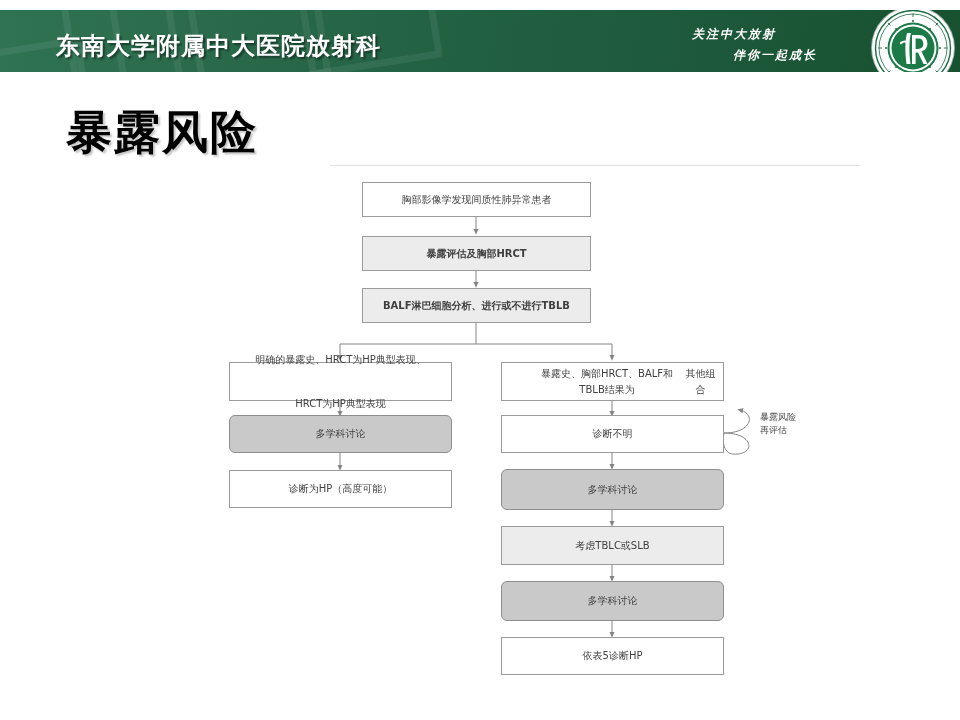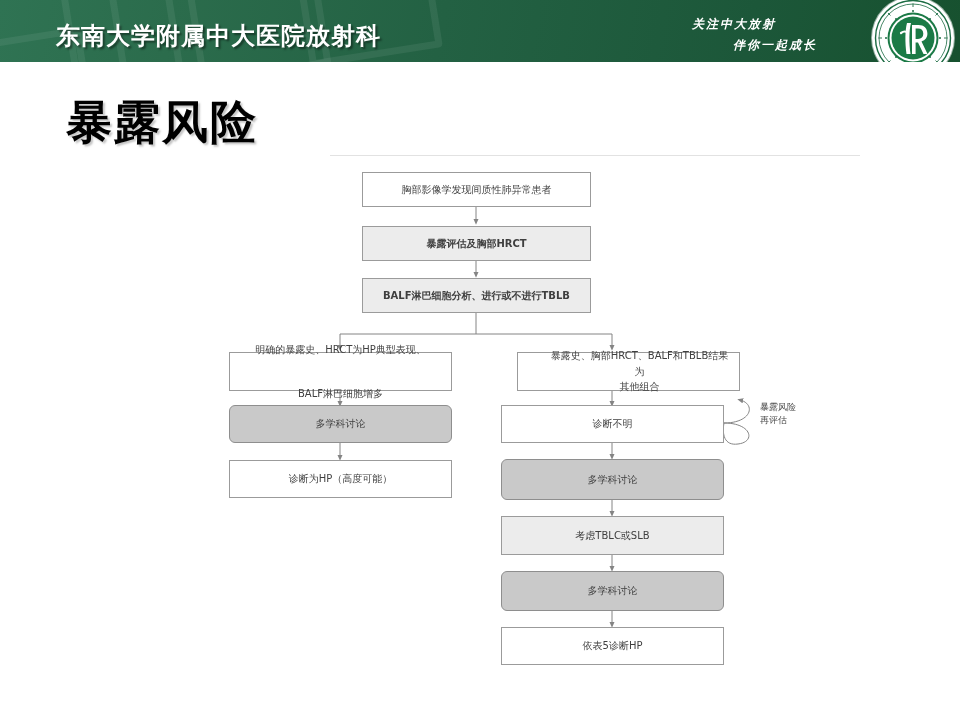--- a/index.html
+++ b/index.html
@@ -1,21 +1,21 @@
 <!DOCTYPE html>
 <html><head>
 <meta charset="utf-8">
 <style>
   html,body{margin:0;padding:0;}
   body{
     width:960px;height:720px;overflow:hidden;background:#ffffff;
     font-family:"Liberation Sans","DejaVu Sans",sans-serif;
     -webkit-font-smoothing:antialiased;
   }
-  .slide{position:relative;width:960px;height:564px;background:#fff;}
+  .slide{position:relative;width:960px;height:564px;background:#fff;margin-top:10px;}
 
   
   .header{
     position:absolute;left:0;top:0;width:960px;height:62px;
     background:linear-gradient(100deg,#2f7353 0%,#2b6c4c 18%,#236143 46%,#1c5739 78%,#17512f 100%);
     overflow:hidden;
   }
   .header .wm{position:absolute;border:7px solid rgba(255,255,255,.07);border-radius:4px;}
   .wm1{left:-42px;top:-26px;width:150px;height:120px;transform:rotate(-9deg);}
   .wm2{left:66px;top:-46px;width:118px;height:128px;transform:rotate(-9deg);}
@@ -178,28 +178,28 @@
     </svg>
 
     <div class="node" style="left:362px;top:172px;width:229px;height:35px;">胸部影像学发现间质性肺异常患者</div>
 
     <div class="node shade bold" style="left:362px;top:226px;width:229px;height:35px;">暴露评估及胸部HRCT</div>
 
     <div class="node shade bold" style="left:362px;top:278px;width:229px;height:35px;">BALF淋巴细胞分析、进行或不进行TBLB</div>
 
     <div class="node" style="left:229px;top:352px;width:223px;height:39px;flex-direction:column;gap:28px;">
       <span>明确的暴露史、HRCT为HP典型表现、</span>
-      <span>BALF淋巴细胞增多</span>
+      <span>HRCT为HP典型表现</span>
     </div>
 
     <div class="node gray" style="left:229px;top:405px;width:223px;height:38px;">多学科讨论</div>
 
     <div class="node" style="left:229px;top:460px;width:223px;height:38px;">诊断为HP（高度可能）</div>
 
-    <div class="node" style="left:517px;top:352px;width:223px;height:39px;flex-direction:column;padding-left:28px;">
+    <div class="node" style="left:501px;top:352px;width:223px;height:39px;flex-direction:row;padding-left:28px;">
       <span>暴露史、胸部HRCT、BALF和TBLB结果为</span>
       <span>其他组合</span>
     </div>
 
     <div class="node" style="left:501px;top:405px;width:223px;height:38px;">诊断不明</div>
 
     <div class="node gray" style="left:501px;top:459px;width:223px;height:41px;">多学科讨论</div>
 
     <div class="node shade" style="left:501px;top:516px;width:223px;height:39px;">考虑TBLC或SLB</div>
 

